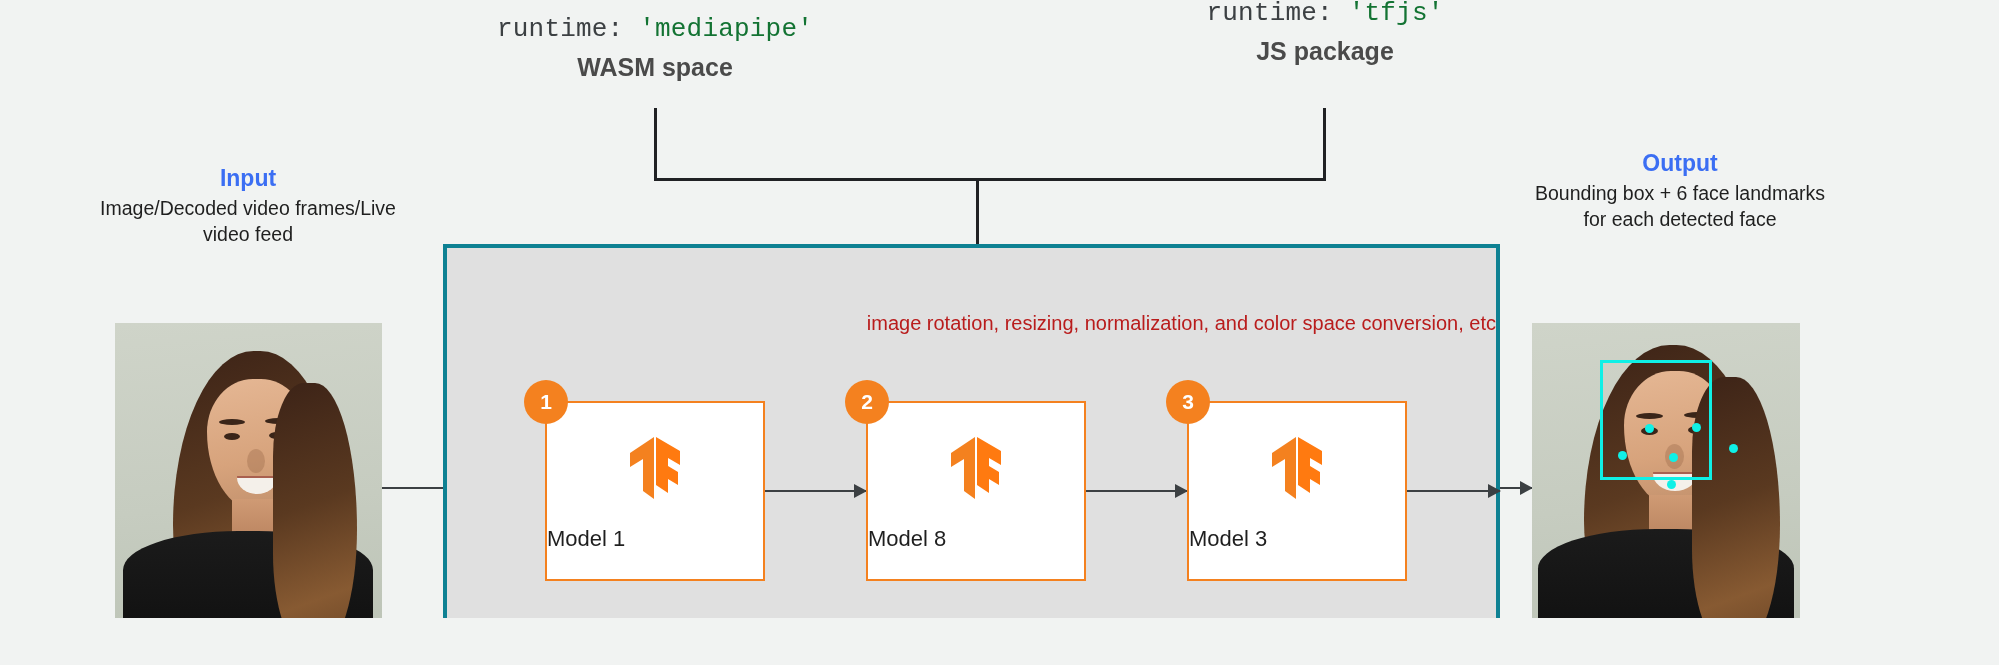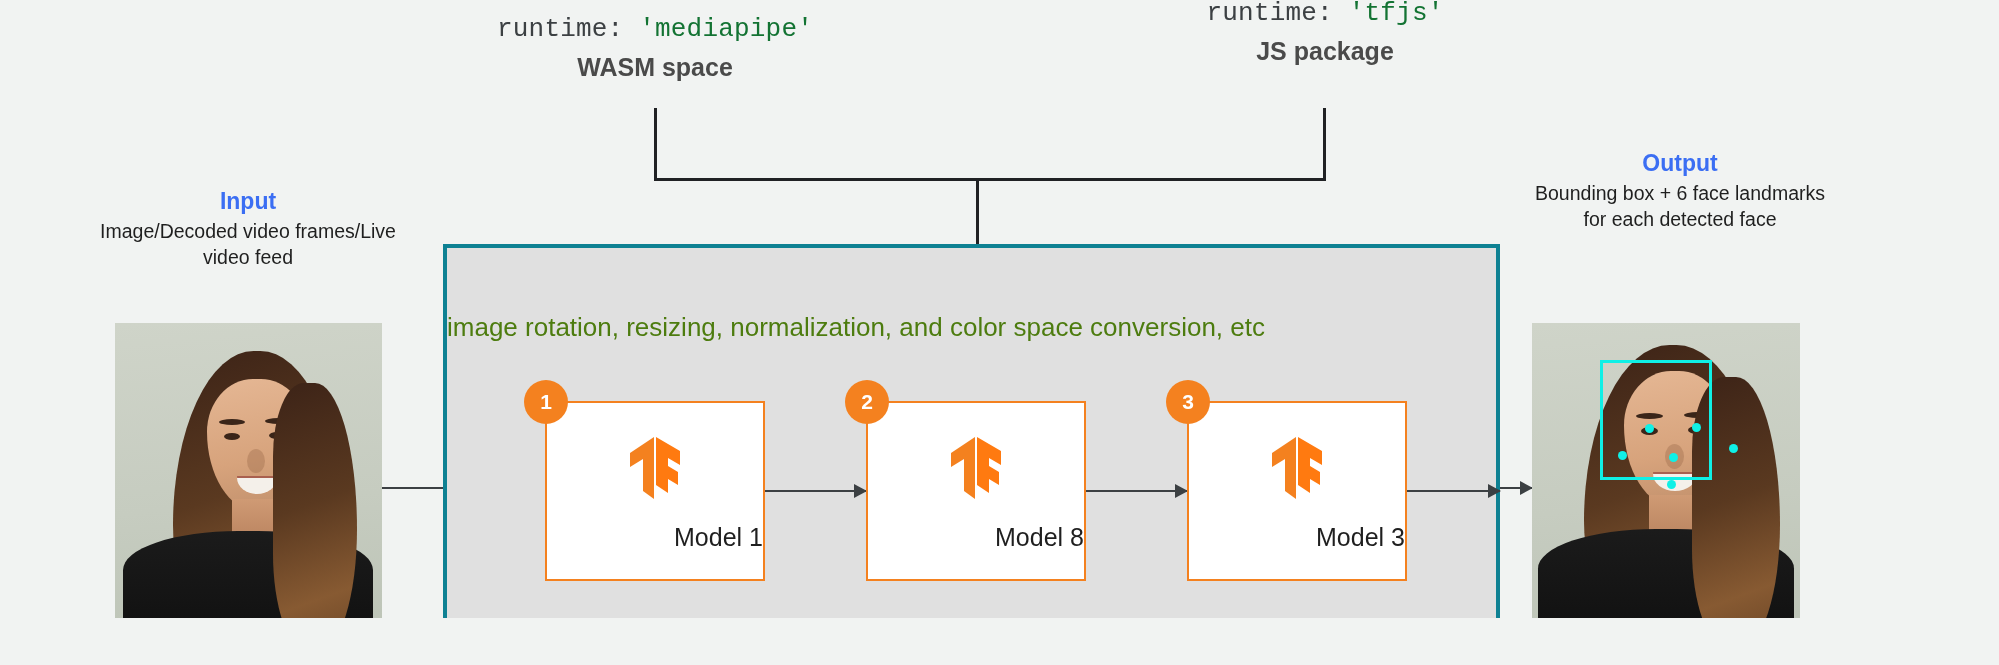--- a/index.html
+++ b/index.html
@@ -139,41 +139,41 @@
     width: 100%;
     text-align: center;
     top: 28px;
     font-size: 25px;
     font-weight: bold;
     color: #111;
   }
   .proc-sub {
     position: absolute;
     width: 100%;
-    text-align: left;
+    text-align: right;
     top: 64px;
-    font-size: 26px;
-    color: #4d7c0f;
+    font-size: 20px;
+    color: #b91c1c;
   }
 
   
   .model-card {
     position: absolute;
     width: 220px;
     height: 180px;
     background: #ffffff;
     border: 2px solid #f4811f;
     box-sizing: border-box;
   }
   .model-label {
     position: absolute;
     bottom: 27px;
     width: 100%;
-    text-align: right;
-    font-size: 25px;
+    text-align: left;
+    font-size: 22px;
     color: #1f1f1f;
   }
   .tf-logo {
     position: absolute;
     left: 50%;
     top: 34px;
     transform: translateX(-50%);
   }
   .badge {
     position: absolute;
@@ -228,21 +228,21 @@
       <span class="str">'tfjs'</span>
     </div>
     <div class="runtime-title">JS package</div>
   </div>
 
   <div class="line" style="left:654px; top:108px; width:3px; height:72px;"></div>
   <div class="line" style="left:1323px; top:108px; width:3px; height:72px;"></div>
   <div class="line" style="left:654px; top:178px; width:672px; height:3px;"></div>
   <div class="line" style="left:976px; top:178px; width:3px; height:67px;"></div>
 
-  <div class="caption" style="left:98px; top:188px;">
+  <div class="caption" style="left:98px; top:165px;">
     <div class="caption-title">Input</div>
     <div class="caption-desc">Image/Decoded video frames/Live video feed</div>
   </div>
 
   <div class="photo" style="left:115px; top:323px; width:267px; height:325px;">
     <div class="bg"></div>
     <div class="hair" style="left:58px;  top:28px;  width:168px; height:300px;"></div>
     <div class="face" style="left:92px;  top:56px;  width:100px; height:132px;"></div>
     <div class="brow" style="left:104px; top:96px;  width:26px;  height:6px;"></div>
     <div class="brow" style="left:150px; top:95px;  width:26px;  height:6px;"></div>

